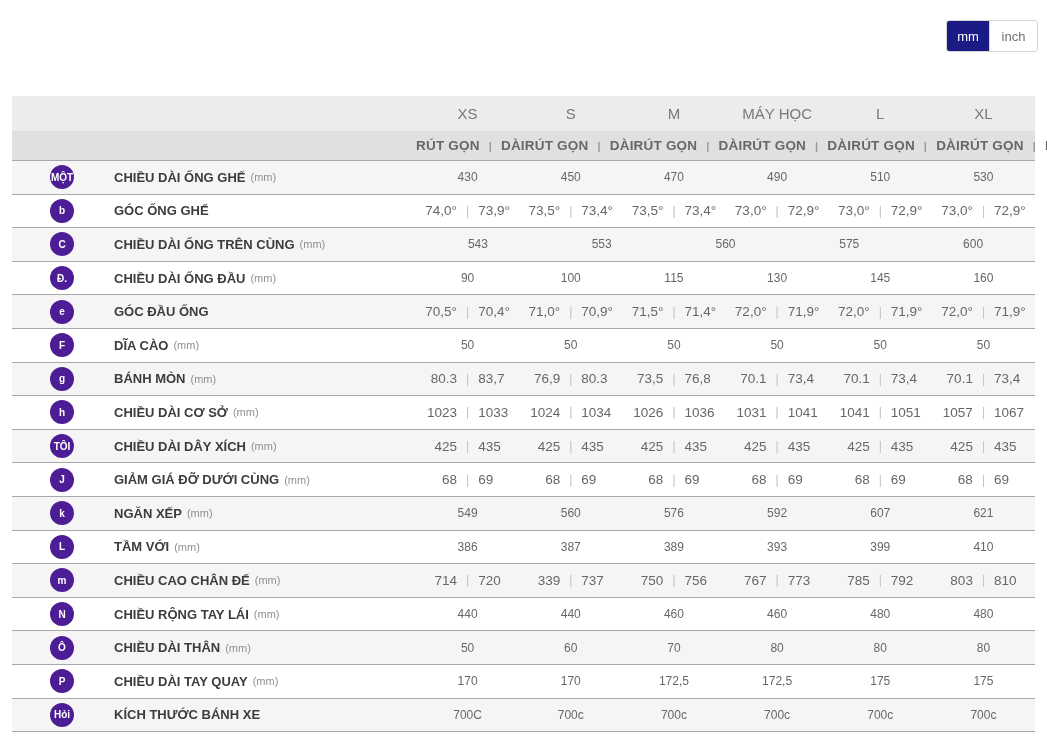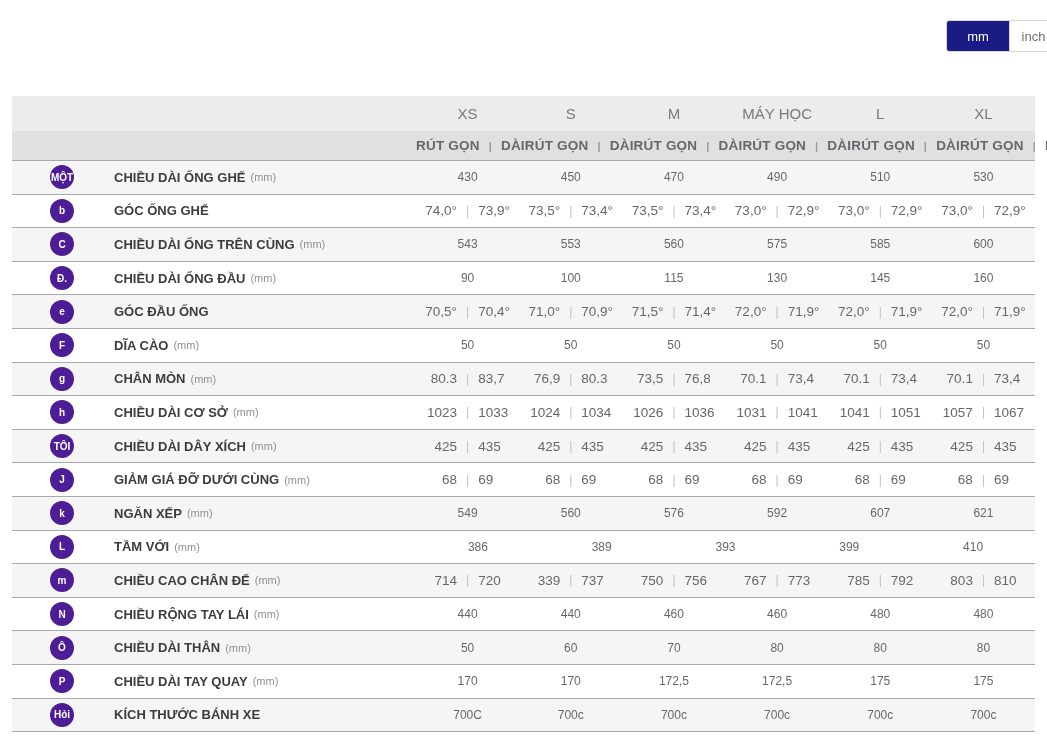--- a/index.html
+++ b/index.html
@@ -4,21 +4,21 @@
 <style>
   * { margin:0; padding:0; box-sizing:border-box; }
   html,body { width:1047px; height:739px; background:#ffffff; overflow:hidden;
               font-family:"Liberation Sans","DejaVu Sans",sans-serif; }
 
   
   .unit-toggle { position:absolute; top:20px; left:946px; display:flex;
                  border:1px solid #d6d6d6; border-radius:3px; overflow:hidden; background:#fff; }
   .unit-btn { height:30px; display:flex; align-items:center; justify-content:center;
               font-size:13px; cursor:pointer; }
-  .unit-btn.mm { width:62px; background:#1b1b86; color:#ffffff; }
+  .unit-btn.mm { width:42px; background:#1b1b86; color:#ffffff; }
   .unit-btn.inch { width:48px; background:#ffffff; color:#6e7076; border-left:1px solid #d6d6d6; }
 
   
   .geo-table { position:absolute; left:12px; top:96px; width:1023px; }
   .trow { display:flex; width:100%; }
   .label-col { width:404px; flex:none; display:flex; align-items:center; padding-left:38px; }
   .vcol { flex:1; display:flex; align-items:center; justify-content:center; position:relative; }
 
   .hdr-row { height:35px; background:#ececec; }
   .hdr-row .vcol { font-size:15px; color:#78797c;text-align:center; }
@@ -192,23 +192,20 @@
         <div class="vcol">
           <span class="cell-single">553</span>
         </div>
         <div class="vcol">
           <span class="cell-single">560</span>
         </div>
         <div class="vcol">
           <span class="cell-single">575</span>
         </div>
         <div class="vcol">
-          <span class="cell-single">585</span>
-        </div>
-        <div class="vcol">
           <span class="cell-single">600</span>
         </div>
       </div>
       <div class="trow data-row">
         <div class="label-col">
           <span class="badge">Đ.</span>
           <span class="row-label">CHIỀU DÀI ỐNG ĐẦU</span>
           <span class="row-unit">(mm)</span>
         </div>
         <div class="vcol">
@@ -299,21 +296,21 @@
         <div class="vcol">
           <span class="cell-single">50</span>
         </div>
         <div class="vcol">
           <span class="cell-single">50</span>
         </div>
       </div>
       <div class="trow data-row">
         <div class="label-col">
           <span class="badge">g</span>
-          <span class="row-label">CHÂN MÒN</span>
+          <span class="row-label">BÁNH MÒN</span>
           <span class="row-unit">(mm)</span>
         </div>
         <div class="vcol">
           <div class="pair">
             <span class="v-left">80.3</span>
             <span class="pair-sep">|</span>
             <span class="v-right">83,7</span>
           </div>
         </div>
         <div class="vcol">
@@ -527,20 +524,23 @@
       <div class="trow data-row">
         <div class="label-col">
           <span class="badge">L</span>
           <span class="row-label">TẦM VỚI</span>
           <span class="row-unit">(mm)</span>
         </div>
         <div class="vcol">
           <span class="cell-single">386</span>
         </div>
         <div class="vcol">
+          <span class="cell-single">387</span>
+        </div>
+        <div class="vcol">
           <span class="cell-single">389</span>
         </div>
         <div class="vcol">
           <span class="cell-single">393</span>
         </div>
         <div class="vcol">
           <span class="cell-single">399</span>
         </div>
         <div class="vcol">
           <span class="cell-single">410</span>

